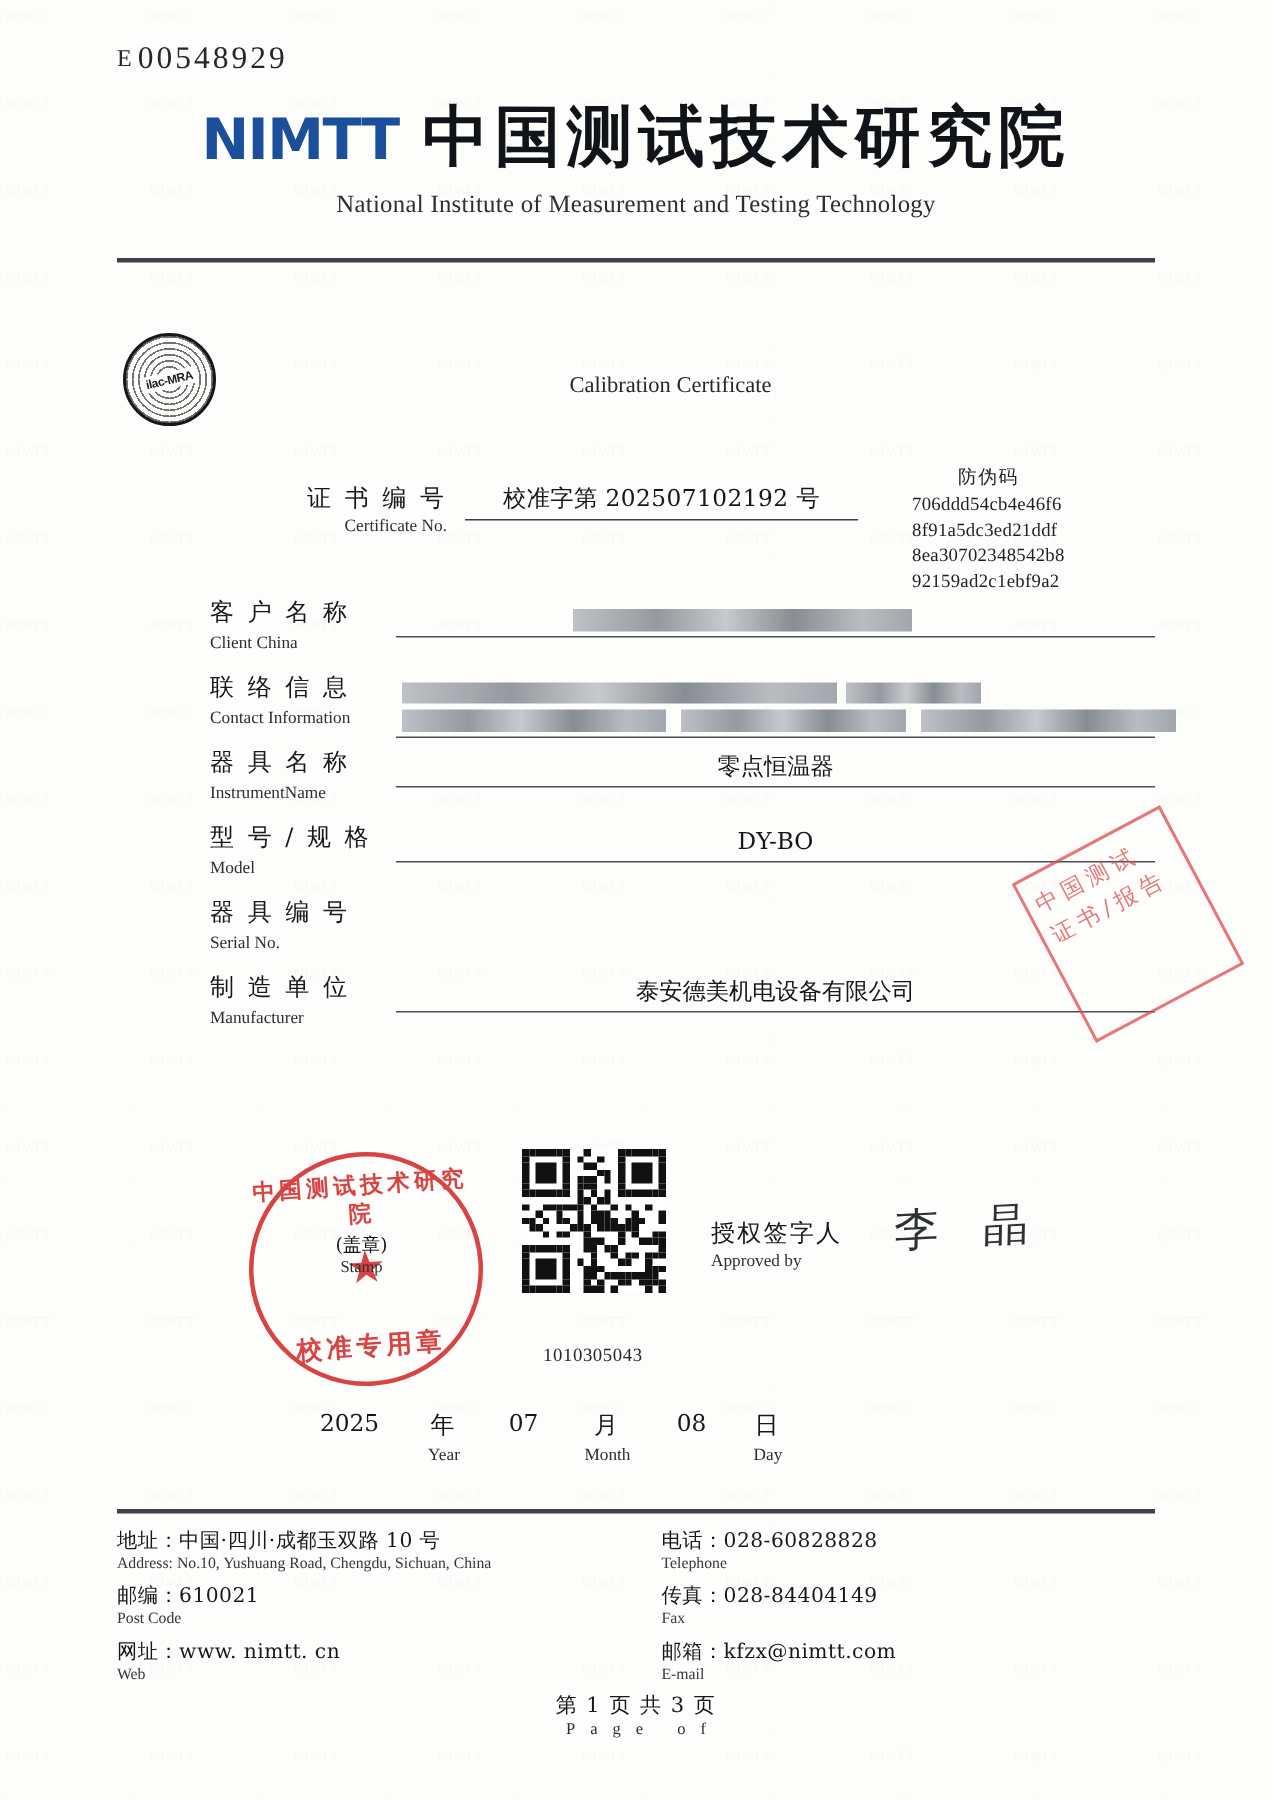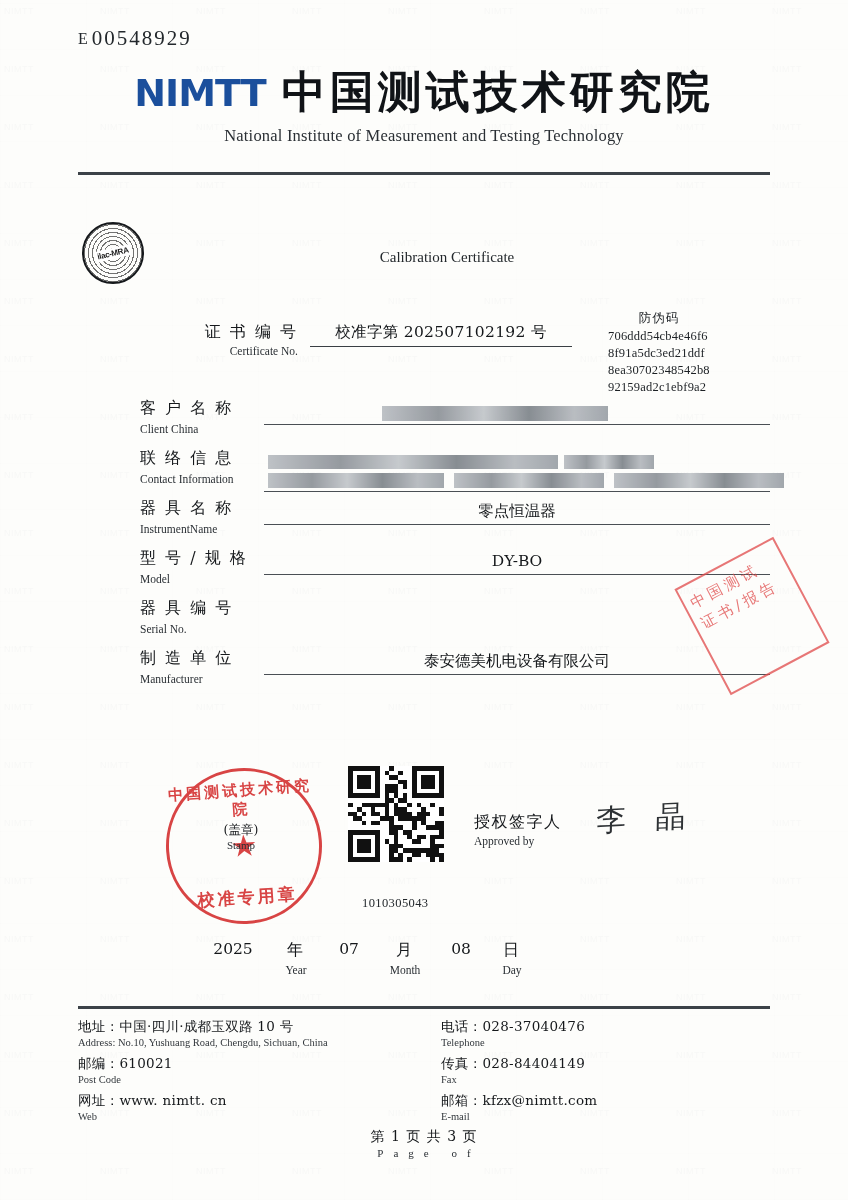--- a/index.html
+++ b/index.html
@@ -1321,21 +1321,21 @@
         <div class="foot-cn">邮编：610021</div>
         <div class="foot-en">Post Code</div>
       </div>
       <div class="foot-item">
         <div class="foot-cn">网址：www. nimtt. cn</div>
         <div class="foot-en">Web</div>
       </div>
     </div>
     <div class="foot-col right">
       <div class="foot-item">
-        <div class="foot-cn">电话：028-37040476</div>
+        <div class="foot-cn">电话：028-60828828</div>
         <div class="foot-en">Telephone</div>
       </div>
       <div class="foot-item">
         <div class="foot-cn">传真：028-84404149</div>
         <div class="foot-en">Fax</div>
       </div>
       <div class="foot-item">
         <div class="foot-cn">邮箱：kfzx@nimtt.com</div>
         <div class="foot-en">E-mail</div>
       </div>

